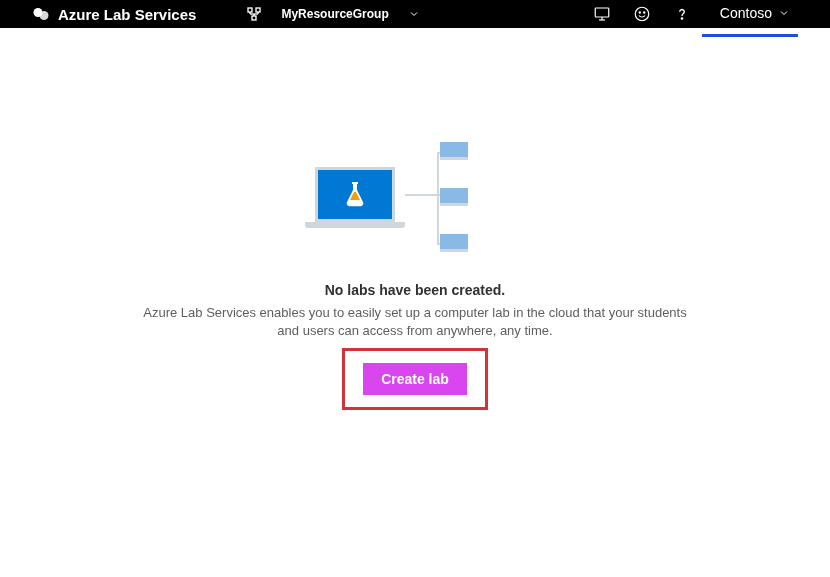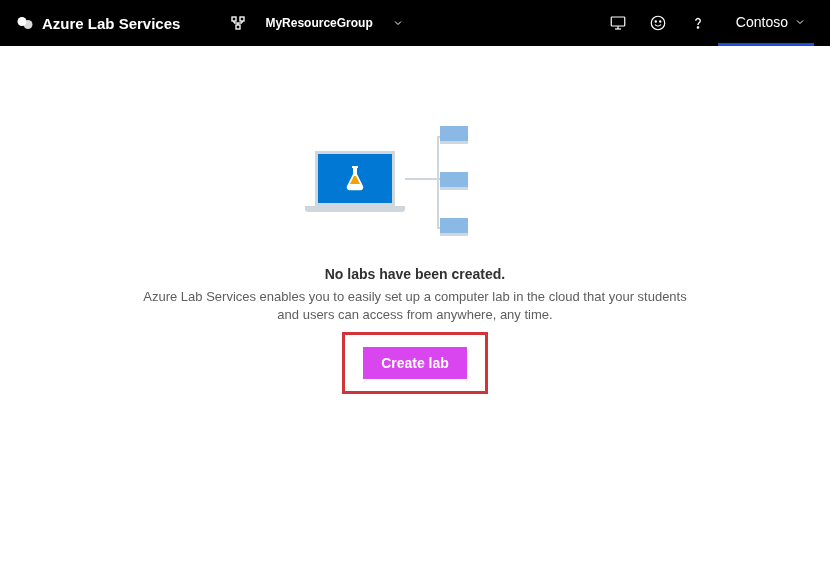--- a/index.html
+++ b/index.html
@@ -1,23 +1,23 @@
 <!DOCTYPE html>
 <html><head>
   <meta charset="utf-8">
   <style>
     * { margin: 0; padding: 0; box-sizing: border-box; }
     body { font-family: "Segoe UI", -apple-system, sans-serif; background: #ffffff; width: 830px; height: 577px; overflow: hidden; }
     
     .topbar {
       background: #000000;
-      height: 46px;
+      height: 28px;
       display: flex;
       align-items: center;
-      padding: 0 16px;
+      padding: 0 32px;
       color: #ffffff;
     }
     .brand { display: flex; align-items: center; gap: 8px; }
     .brand-logo { width: 18px; height: 18px; }
     .brand-text { font-size: 15px; font-weight: 600; }
     
     .resource-group {
       display: flex; align-items: center; gap: 19px;
       margin-left: 50px; cursor: pointer;
       font-size: 12px;
@@ -37,21 +37,21 @@
     
     .user-menu {
       display: flex; align-items: center; gap: 6px;
       padding: 0 8px 0 18px; cursor: pointer;
       font-size: 14px; height: 46px;
     }
     .user-menu-underline { border-bottom: 3px solid #1d4ed8; }
     
     .content {
       display: flex; flex-direction: column; align-items: center;
-      padding-top: 80px;
+      padding-top: 114px;
     }
     
     .illustration {
       width: 220px; height: 120px; position: relative;
       margin-bottom: 20px;
     }
     .laptop-body {
       position: absolute; left: 10px; top: 25px;
       width: 80px; height: 55px;
       background: #0078d4;

